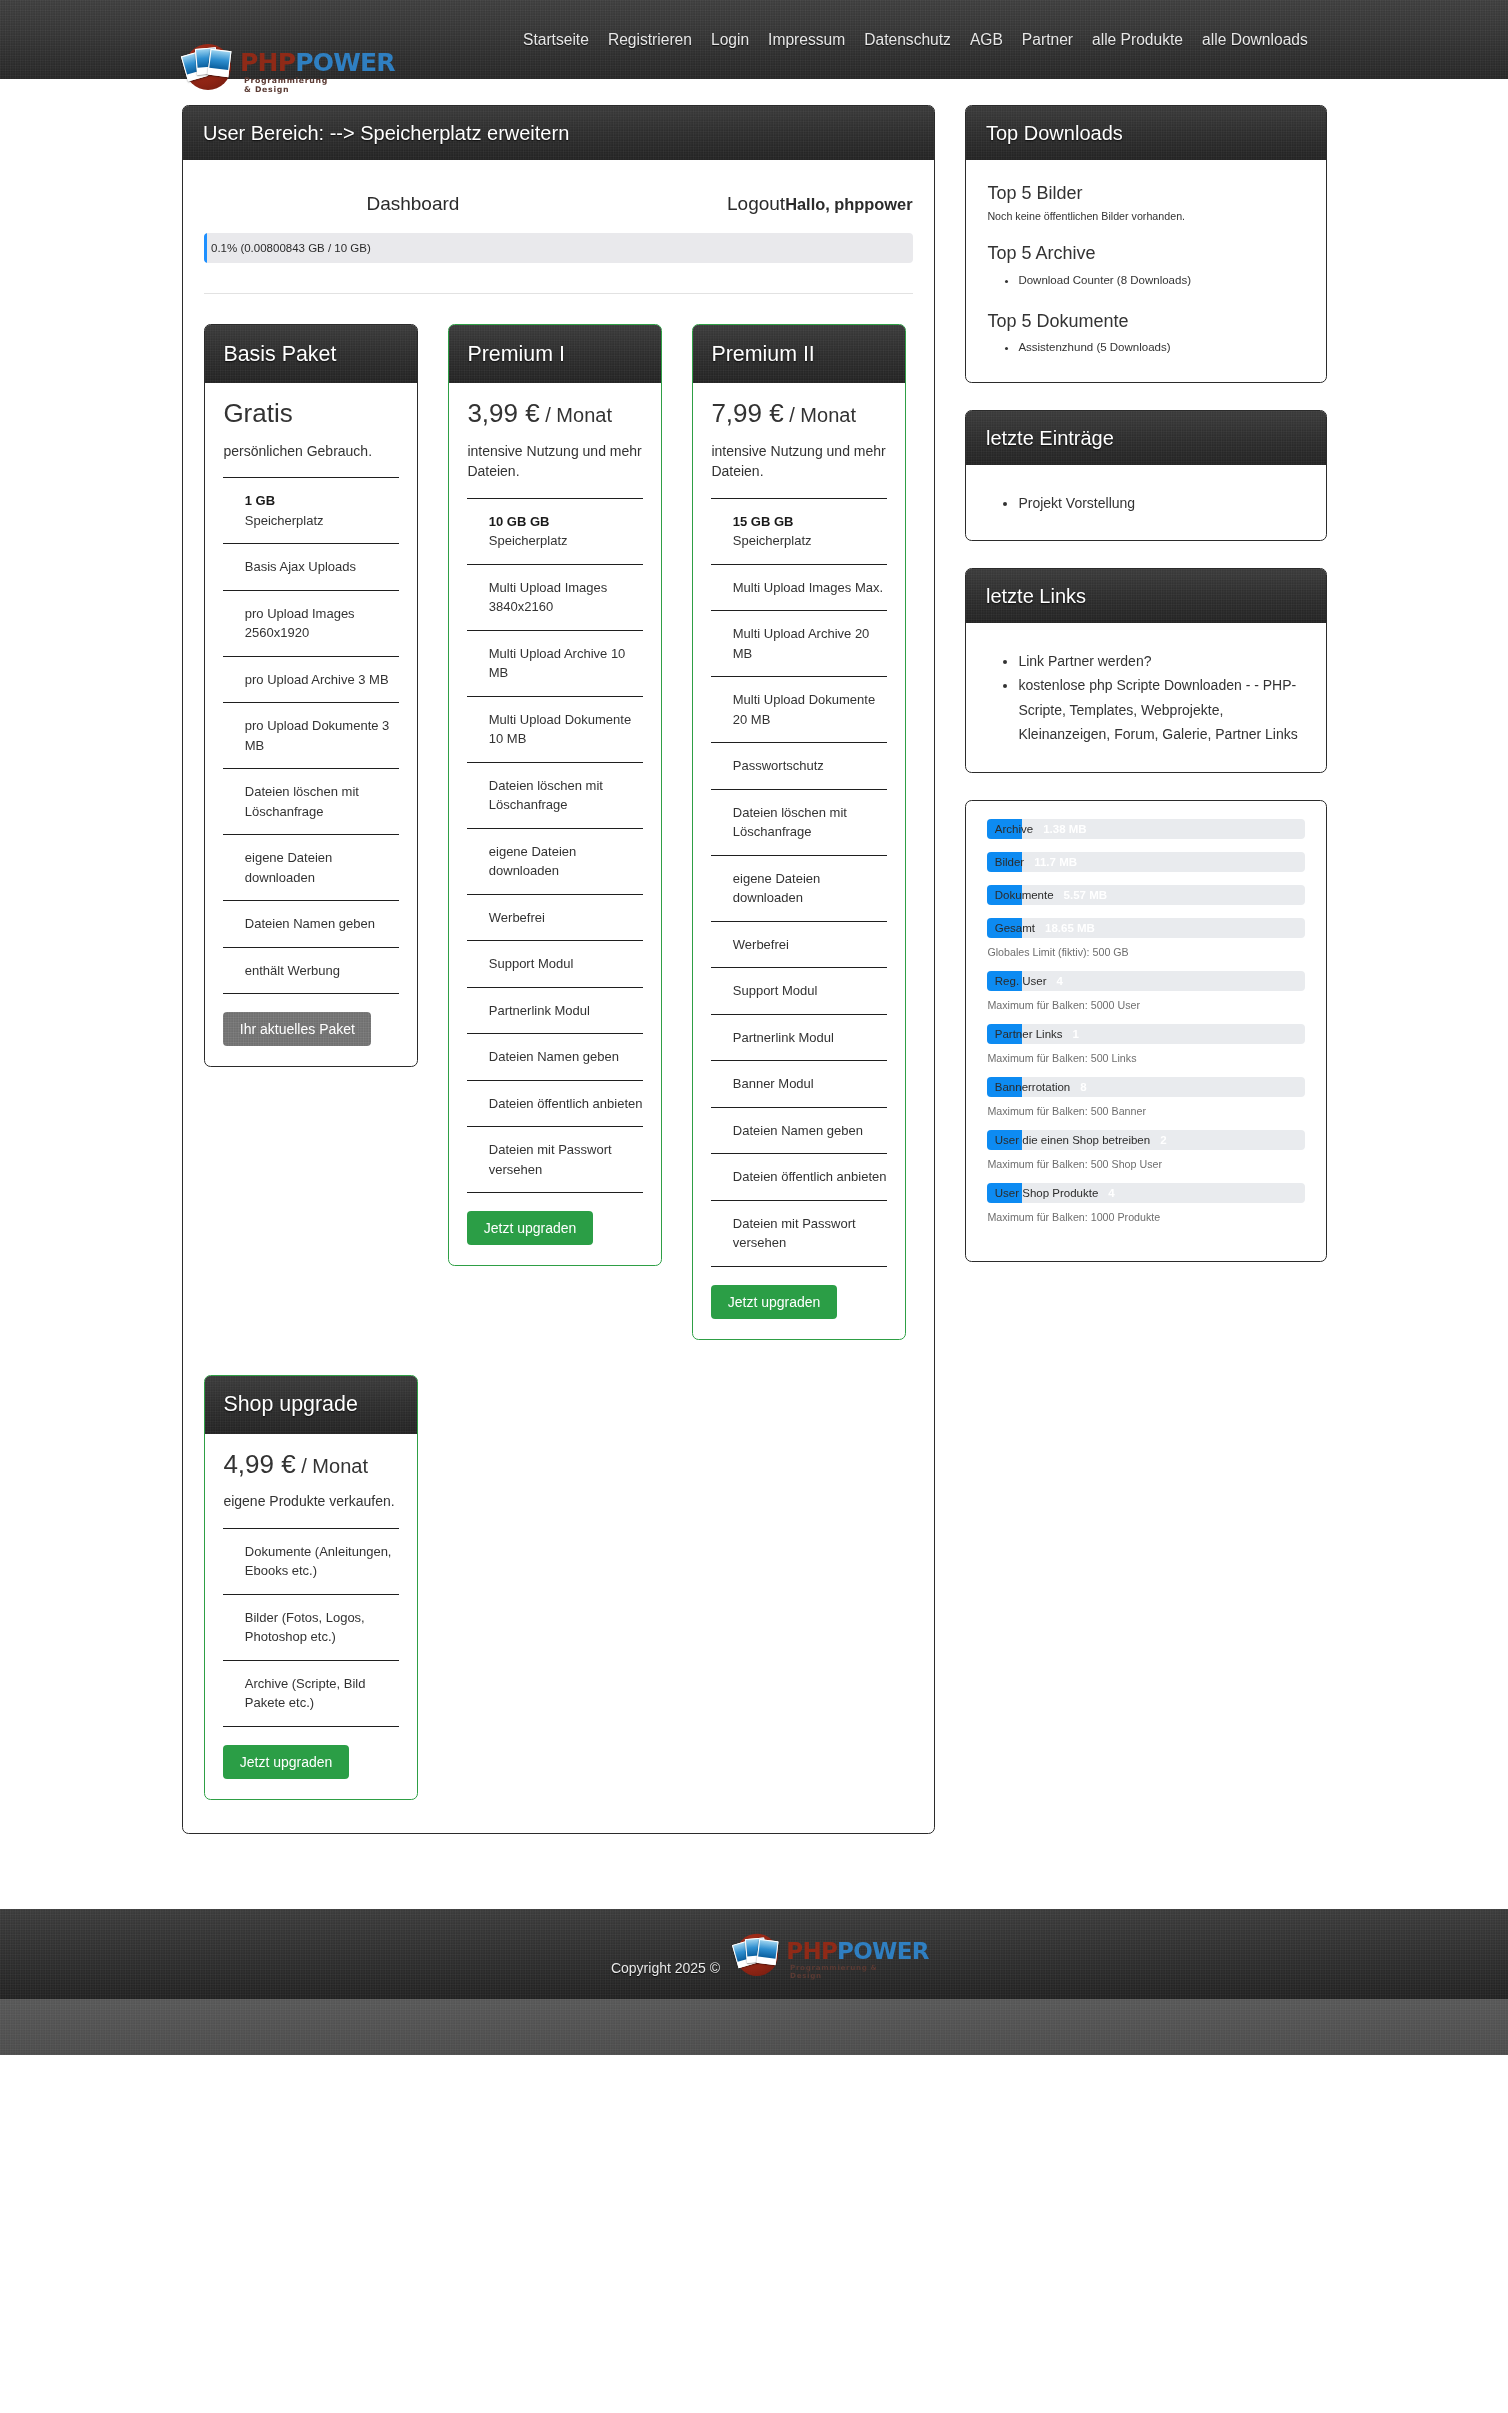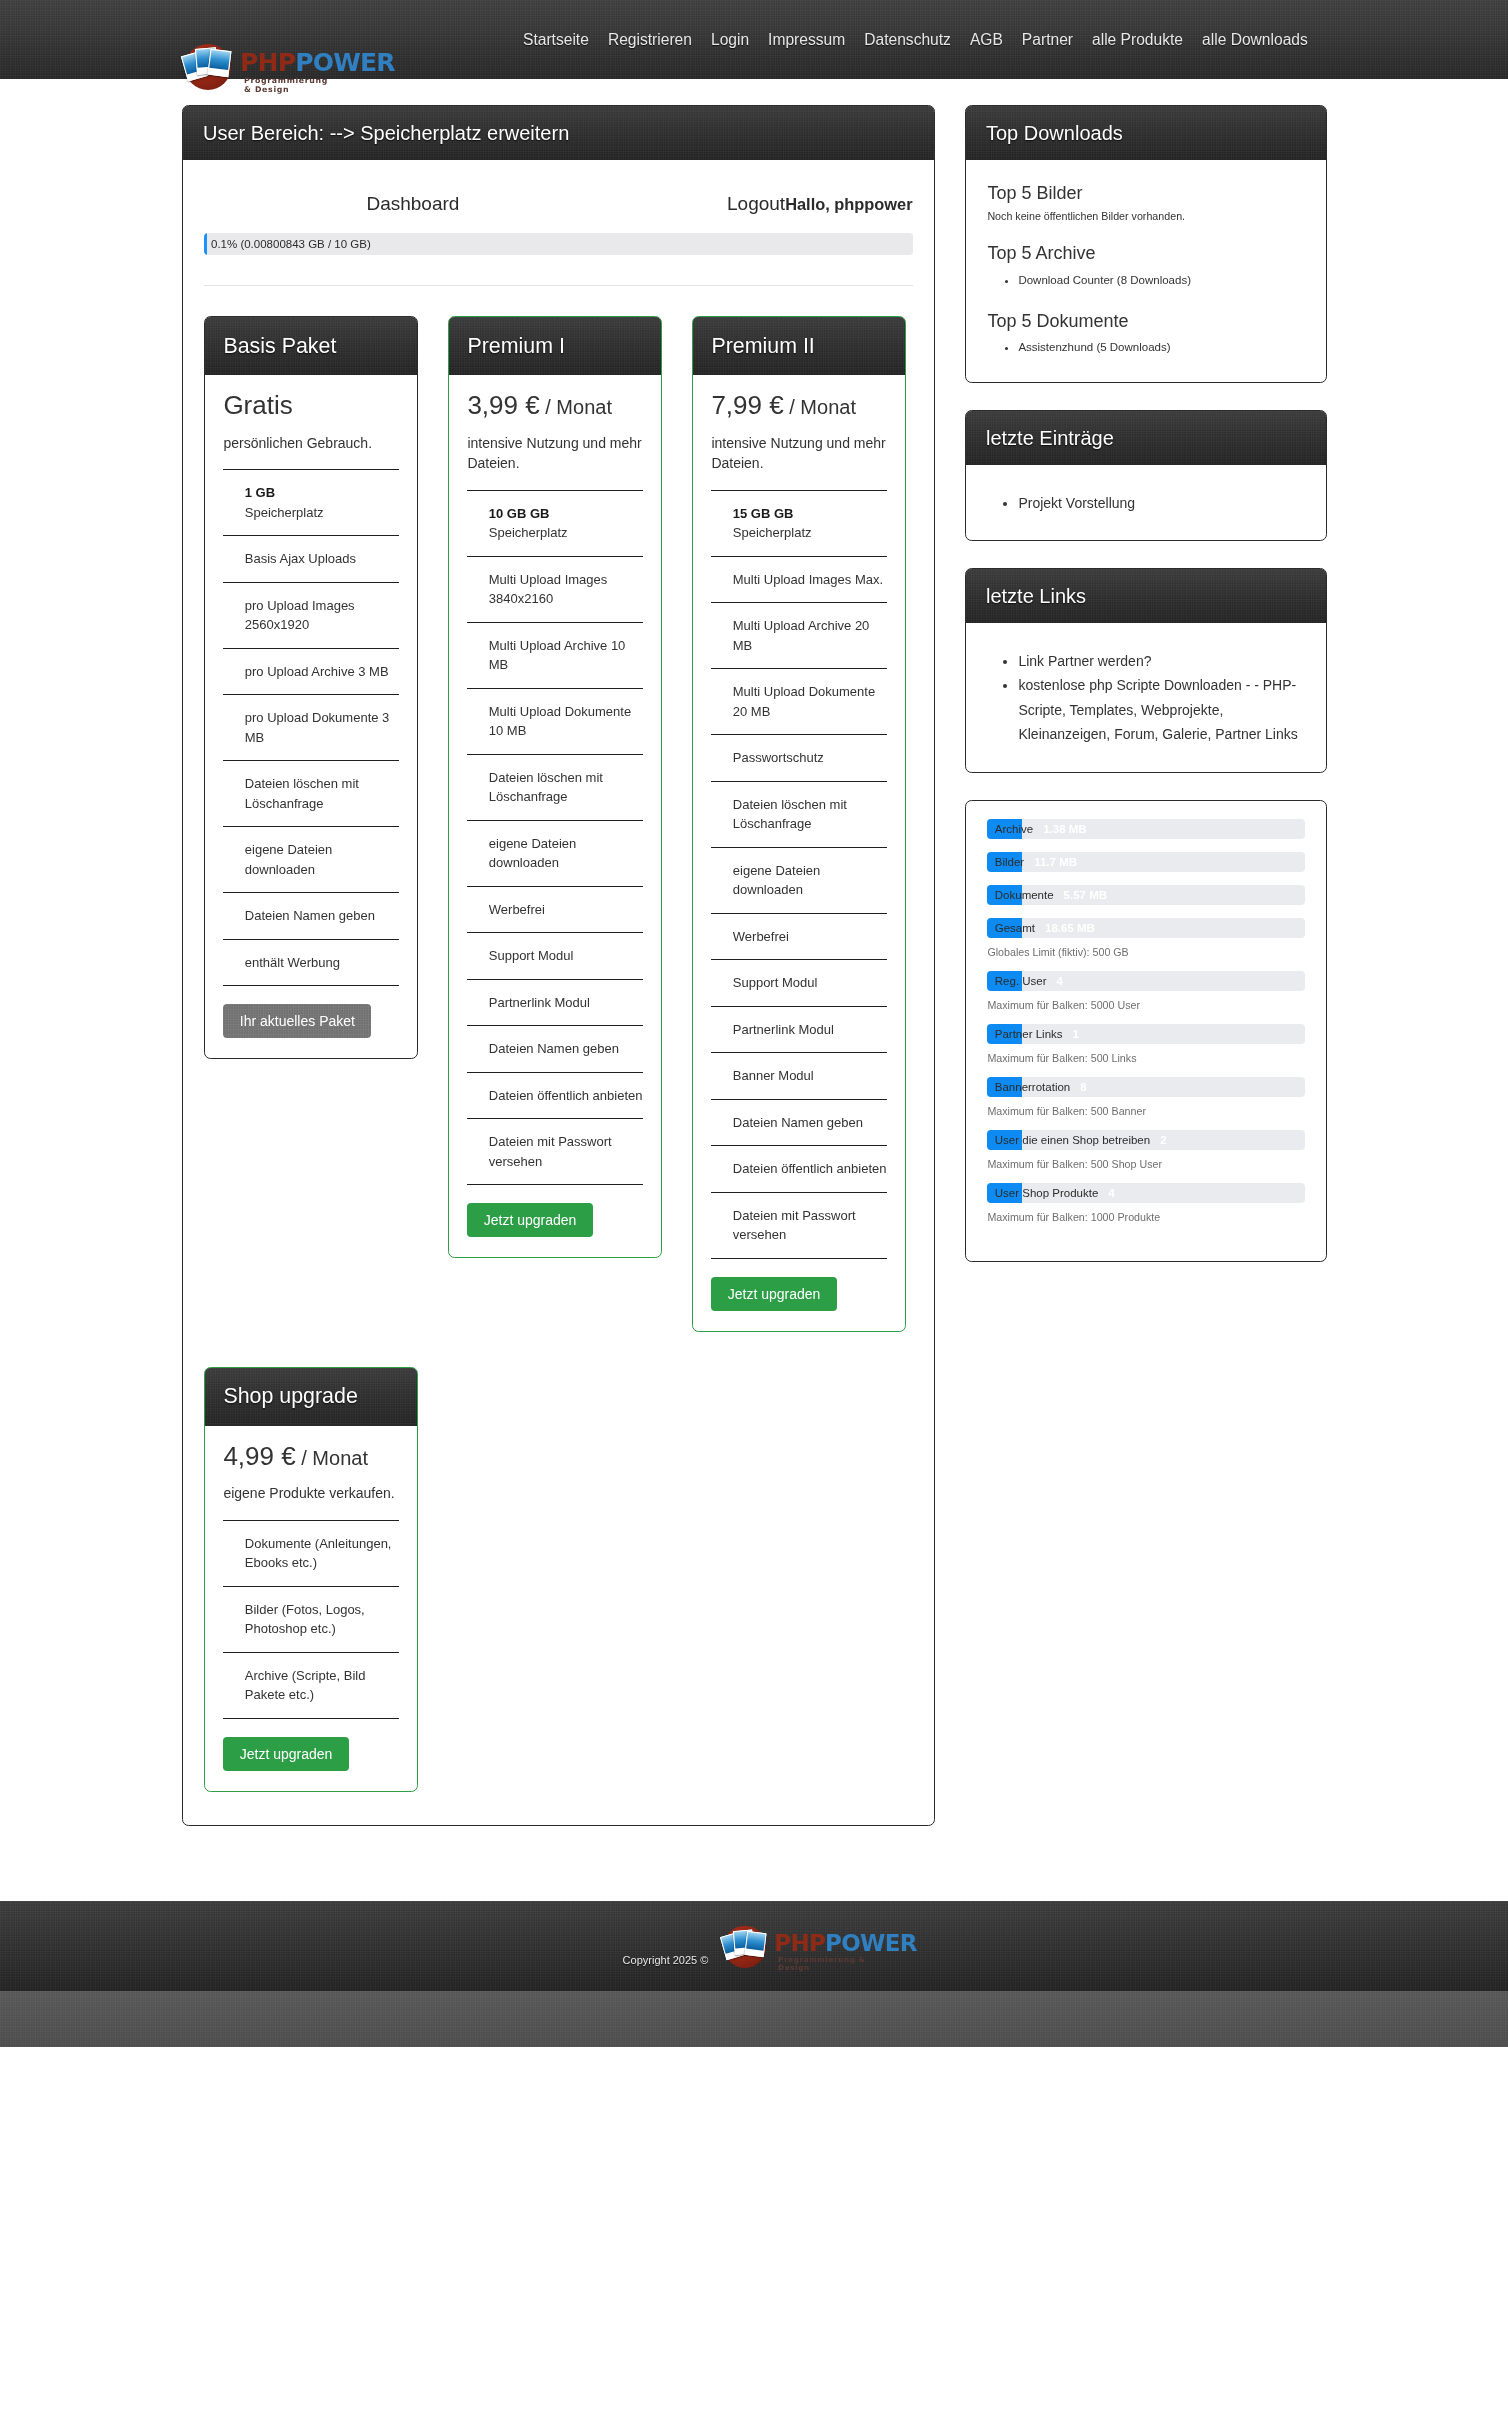--- a/index.html
+++ b/index.html
@@ -110,21 +110,21 @@
     display: flex; align-items: center;
     padding: 33px 21.4px 0 21.4px;
     font-size: 19px; color: #2b2b2b; text-align: right;
   }
   .userbar .ub-dash { width: 255px; }
   .userbar .ub-logout { flex: 1; }
   .userbar .ub-hello { font-weight: bold; font-size: 16.4px; }
 
   .quota-wrap { padding: 18px 21.4px 0 21.4px; }
   .quota-bar {
-    background: #e9e9ec; border-radius: 4.1px; height: 22px;
+    background: #e9e9ec; border-radius: 4.1px; height: 30px;
     position: relative; overflow: hidden;
   }
   .quota-fill {
     position: absolute; left: 0; top: 0; height: 100%;
     background: #1e90ff; border-radius: 4.1px 0 0 4.1px;
   }
   .quota-label {
     position: absolute; left: 6.6px; top: 0; height: 100%;
     display: flex; align-items: center;
     font-size: 11.5px; color: #2b2b2b;
@@ -220,21 +220,21 @@
   .footer-strip {
     width: 1508px; height: 56px;
     background-color: #4a4a4a;
     background-image:
       linear-gradient(rgba(255,255,255,.04) 0.8px, transparent 0.8px),
       linear-gradient(90deg, rgba(255,255,255,.04) 0.8px, transparent 0.8px),
       linear-gradient(180deg, #565656 0%, #4b4b4b 100%);
     background-size: 2.5px 2.5px, 2.5px 2.5px, 100% 100%;
   }
   .copy {
-    color: #e9e9e9; font-size: 11px; margin-right: 13px;
+    color: #e9e9e9; font-size: 14px; margin-right: 13px;
     text-shadow: 0 0.8px 0.8px rgba(0,0,0,.7);
     margin-top: 28px;
   }
   .footer .logo { width: 164px; height: 51px; transform: scale(.92); transform-origin: left center; }
 </style>
 </head>
 <body>
 
 <div class="topbar">
   <div style="width:177px;flex:0 0 auto;margin-left:182px;">

